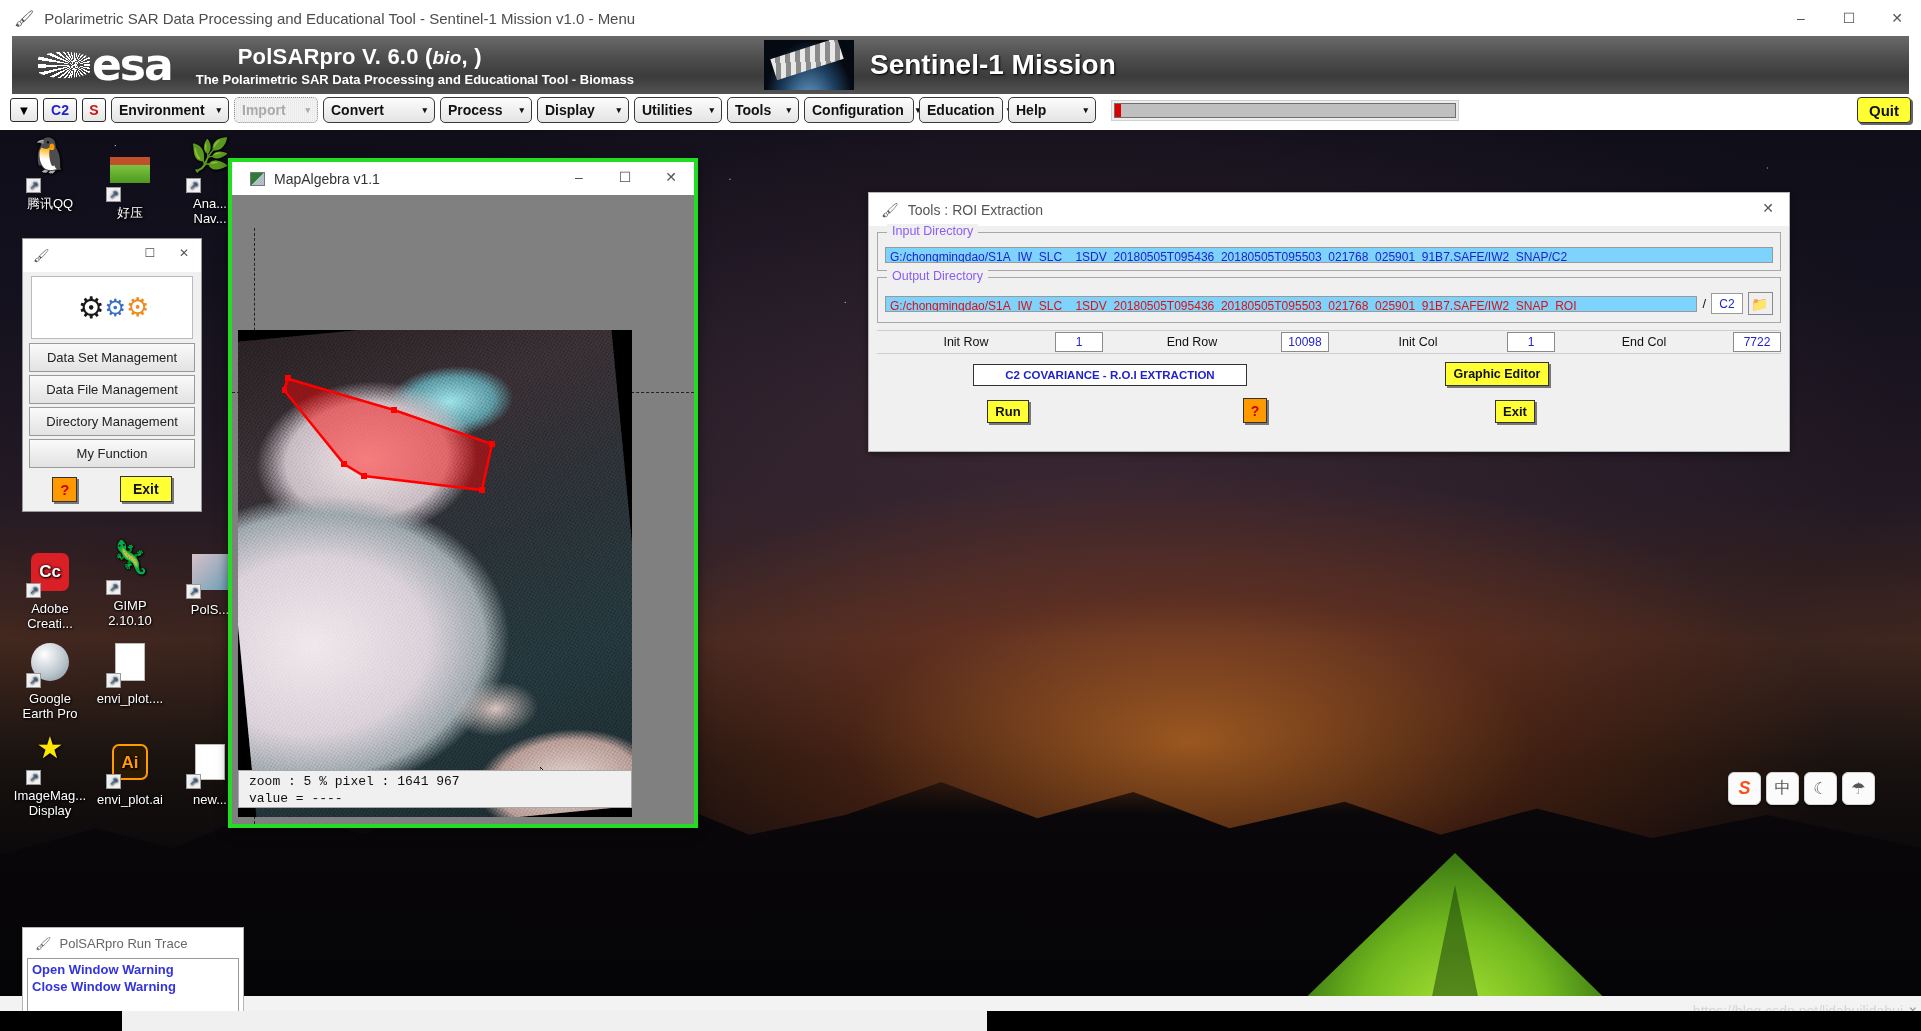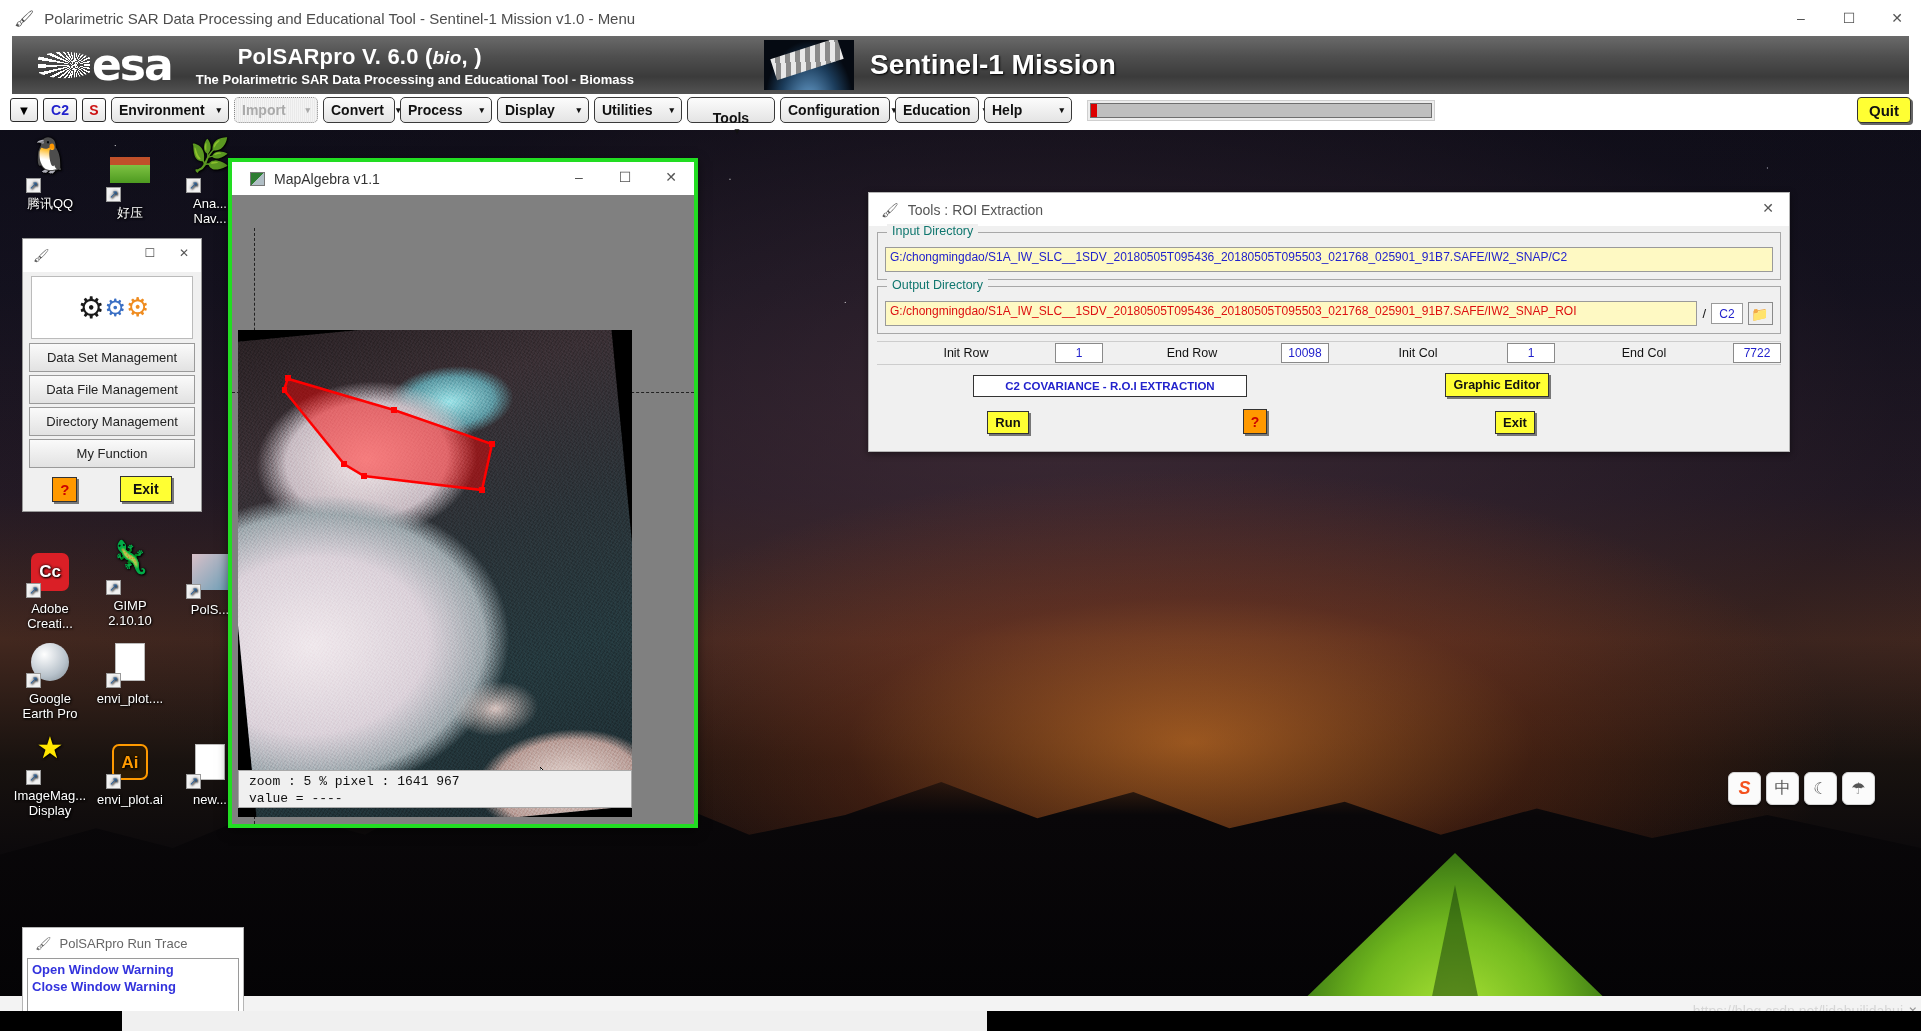--- a/index.html
+++ b/index.html
@@ -227,24 +227,24 @@
     font-size: 14px; color:#555;
   }
   #roi .tbar .feather { margin-right: 9px; }
   #roi .tbar .wbtn { width: 42px; height: 32px; }
   .group {
     margin: 6px 8px 0; border: 1px solid #a8a8a8; position: relative;
     padding: 14px 7px 7px;
   }
   .group > .legend {
     position: absolute; top: -9px; left: 9px; background:#f0f0f0;
-    padding: 0 5px; font-size: 12.5px; color:#0f766e;text-align:center;
+    padding: 0 5px; font-size: 12.5px; color:#8b5cf6;text-align:center;
   }
   .pathfield {
-    width: 100%; height: 25px; background:#fef9c3; border:1px solid #9a9a9a;
+    width: 100%; height: 16px; background:#7dd3fc; border:1px solid #9a9a9a;
     font-size: 12px; line-height: 19px; padding: 0 4px;
     white-space: nowrap; overflow:hidden;
   }
   .pathfield.blue { color: #2222cc; }
   .pathfield.red  { color: #dd1111; }
   #outrow { display:flex; align-items:center; gap:5px; }
   #outrow .pathfield { flex: 1; }
   .slash { font-size: 13px; color:#111; }
   .c2box {
     width: 32px; height: 21px; background:#fff; border:1px solid #9a9a9a;
@@ -470,37 +470,37 @@
     <div class="sq-btn" id="s-btn">S</div>
     <div id="menu-items-host" style="display:flex;gap:5px;">
         <div class="menu-btn" style="width: 118px;">
           <span class="lbl">Environment</span>
           <span class="caret">▾</span>
         </div>
         <div class="menu-btn disabled" style="width: 84px;">
           <span class="lbl">Import</span>
           <span class="caret">▾</span>
         </div>
-        <div class="menu-btn" style="width: 72px;">
+        <div class="menu-btn" style="width: 112px; border-radius: 6px;">
           <span class="lbl">Convert</span>
           <span class="caret">▾</span>
         </div>
         <div class="menu-btn" style="width: 92px;">
           <span class="lbl">Process</span>
           <span class="caret">▾</span>
         </div>
         <div class="menu-btn" style="width: 92px;">
           <span class="lbl">Display</span>
           <span class="caret">▾</span>
         </div>
         <div class="menu-btn" style="width: 88px;">
           <span class="lbl">Utilities</span>
           <span class="caret">▾</span>
         </div>
-        <div class="menu-btn" style="width: 88px; flex-direction: column;">
+        <div class="menu-btn" style="width: 72px;">
           <span class="lbl">Tools</span>
           <span class="caret">▾</span>
         </div>
         <div class="menu-btn" style="width: 110px;">
           <span class="lbl">Configuration</span>
           <span class="caret">▾</span>
         </div>
         <div class="menu-btn" style="width: 84px;">
           <span class="lbl">Education</span>
           <span class="caret">▾</span>

